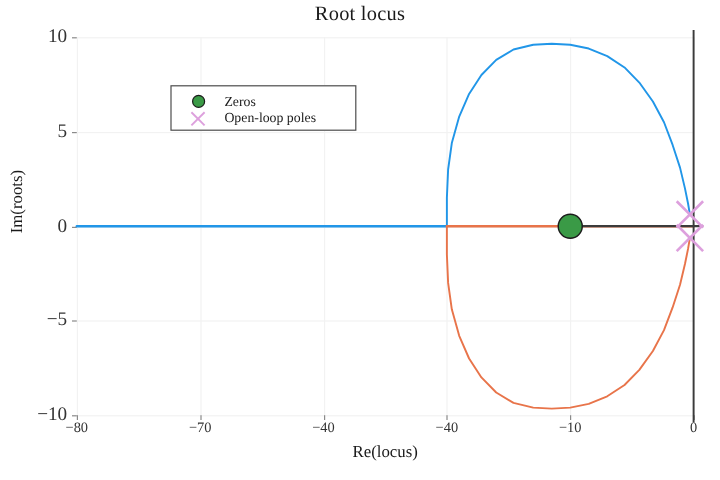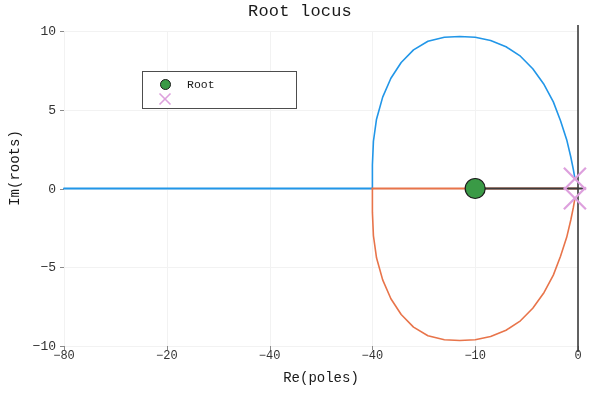--- a/index.html
+++ b/index.html
@@ -5,21 +5,21 @@
   html, body {
     margin: 0;
     padding: 0;
     background: #ffffff;
   }
   #root {
     position: relative;
     width: 600px;
     height: 400px;
     background: #ffffff;
-    font-family: Liberation Mono, monospace;
+    font-family: Liberation Serif, serif;
     overflow: hidden;
   }
   #title {
     position: absolute;
     left: 0;
     top: 2px;
     width: 600px;
     text-align: center;
     font-size: 17px;
     color: #1a1a1a;
@@ -44,21 +44,21 @@
     top: 318px;
     transform: translateX(-50%);
     font-size: 12px;
     color: #333333;
     white-space: nowrap;
   }
   .tick-y {
     position: absolute;
     left: -8px;
     transform: translate(-100%, -50%);
-    font-size: 13px;
+    font-size: 16px;
     color: #333333;
     white-space: nowrap;
   }
   .tickmark-x {
     position: absolute;
     top: 315px;
     width: 1px;
     height: 4px;
     background: #8a8a8a;
   }
@@ -160,21 +160,21 @@
         <div class="grid-h" style="top: 315px;"></div>
         <div class="grid-h" style="top: 236.25px;"></div>
         <div class="grid-h" style="top: 157.5px;"></div>
         <div class="grid-h" style="top: 78.75px;"></div>
         <div class="grid-h" style="top: 0px;"></div>
       </div>
     <div id="ticks-x">
         <div class="tickmark-x" style="left: 0px;"></div>
         <div class="tick-x" style="left: 0px;">−80</div>
         <div class="tickmark-x" style="left: 102.8px;"></div>
-        <div class="tick-x" style="left: 102.8px;">−20</div>
+        <div class="tick-x" style="left: 102.8px;">−70</div>
         <div class="tickmark-x" style="left: 205.6px;"></div>
         <div class="tick-x" style="left: 205.6px;">−40</div>
         <div class="tickmark-x" style="left: 308.4px;"></div>
         <div class="tick-x" style="left: 308.4px;">−40</div>
         <div class="tickmark-x" style="left: 411.2px;"></div>
         <div class="tick-x" style="left: 411.2px;">−10</div>
         <div class="tickmark-x" style="left: 514px;"></div>
         <div class="tick-x" style="left: 514px;">0</div>
       </div>
     <div id="ticks-y">
@@ -208,29 +208,30 @@
           </g>
           <circle cx="411.20000000000005" cy="157.5" r="10" fill="#3a9a46" stroke="#1b1b1b" stroke-width="1.2"></circle>
         </g>
     </svg>
 
     <div id="legend">
       <div id="legend-row-zeros">
         <span class="legend-swatch">
           <span class="zero-dot"></span>
         </span>
-        <span class="legend-text">Root</span>
+        <span class="legend-text">Zeros</span>
       </div>
       <div id="legend-row-poles">
         <span class="legend-swatch">
           <svg width="16" height="16" viewBox="0 0 16 16">
             <line x1="2.5" y1="2.5" x2="13.5" y2="13.5" stroke="#dda0dd" stroke-width="1.6"></line>
             <line x1="13.5" y1="2.5" x2="2.5" y2="13.5" stroke="#dda0dd" stroke-width="1.6"></line>
           </svg>
         </span>
+        <span class="legend-text">Open-loop poles</span>
       </div>
     </div>
   </div>
 
-  <div id="xlabel">Re(poles)</div>
+  <div id="xlabel">Re(locus)</div>
   <div id="ylabel">Im(roots)</div>
 
 </div>
 
 </body></html>

